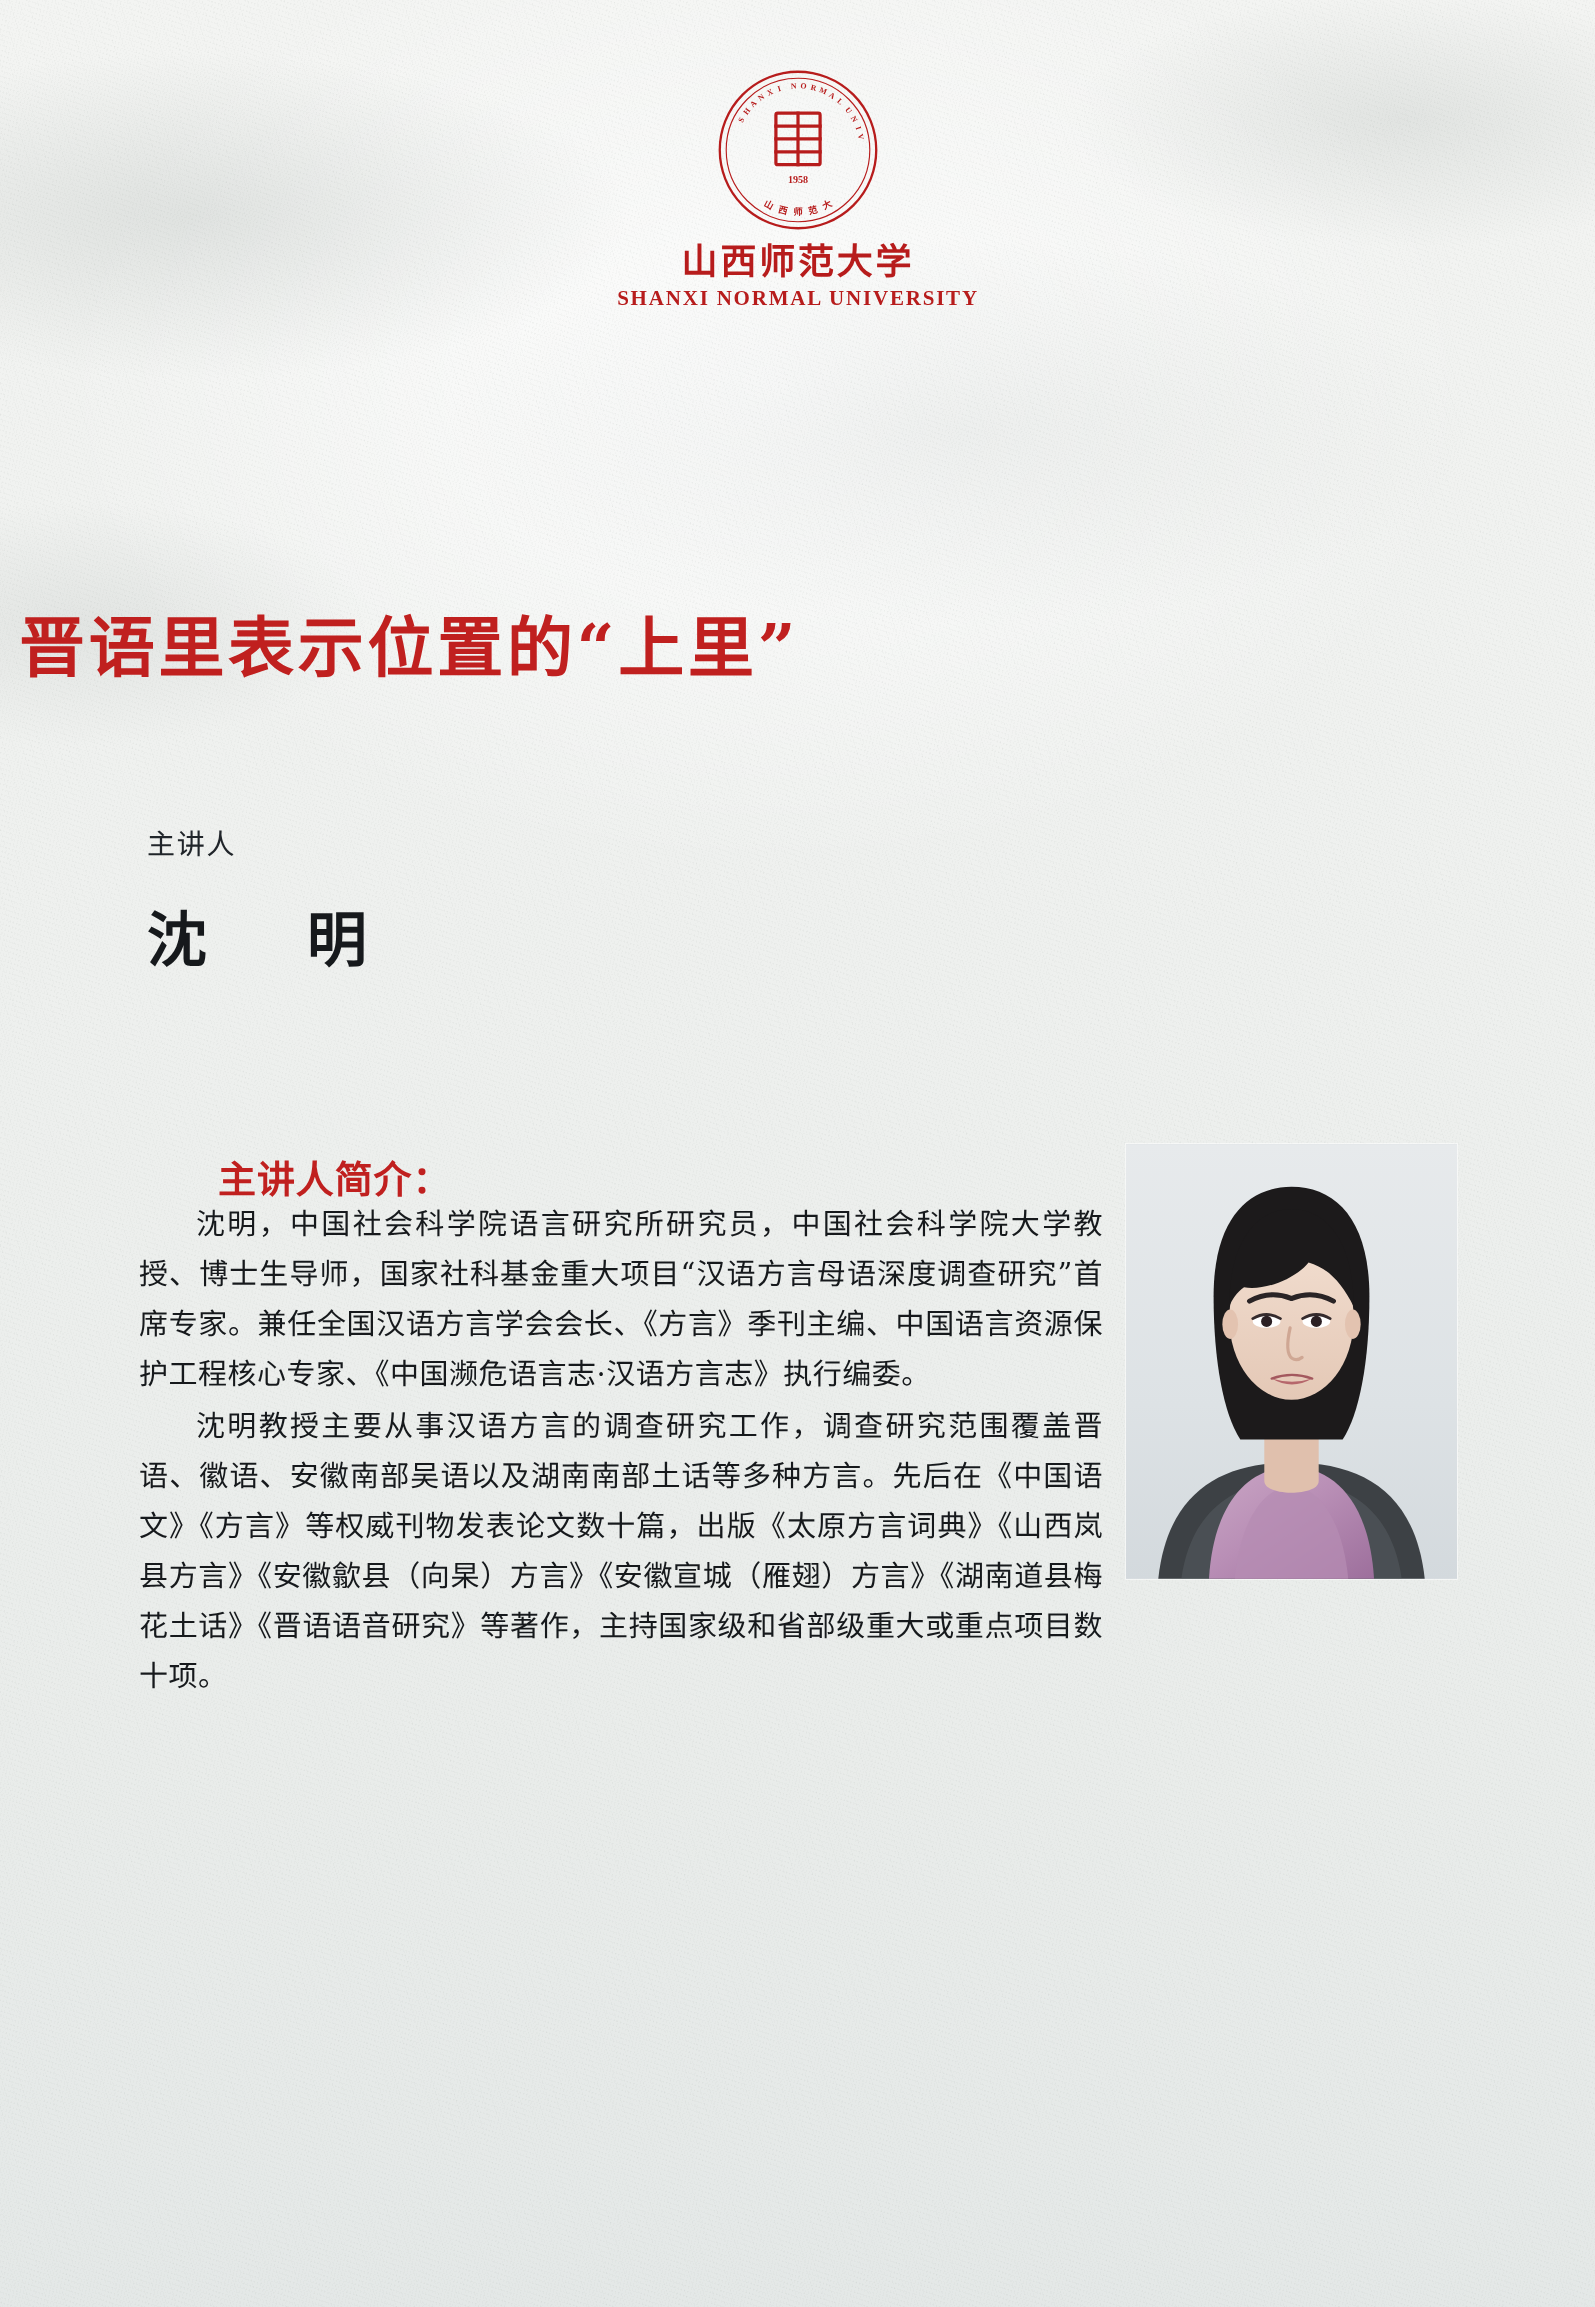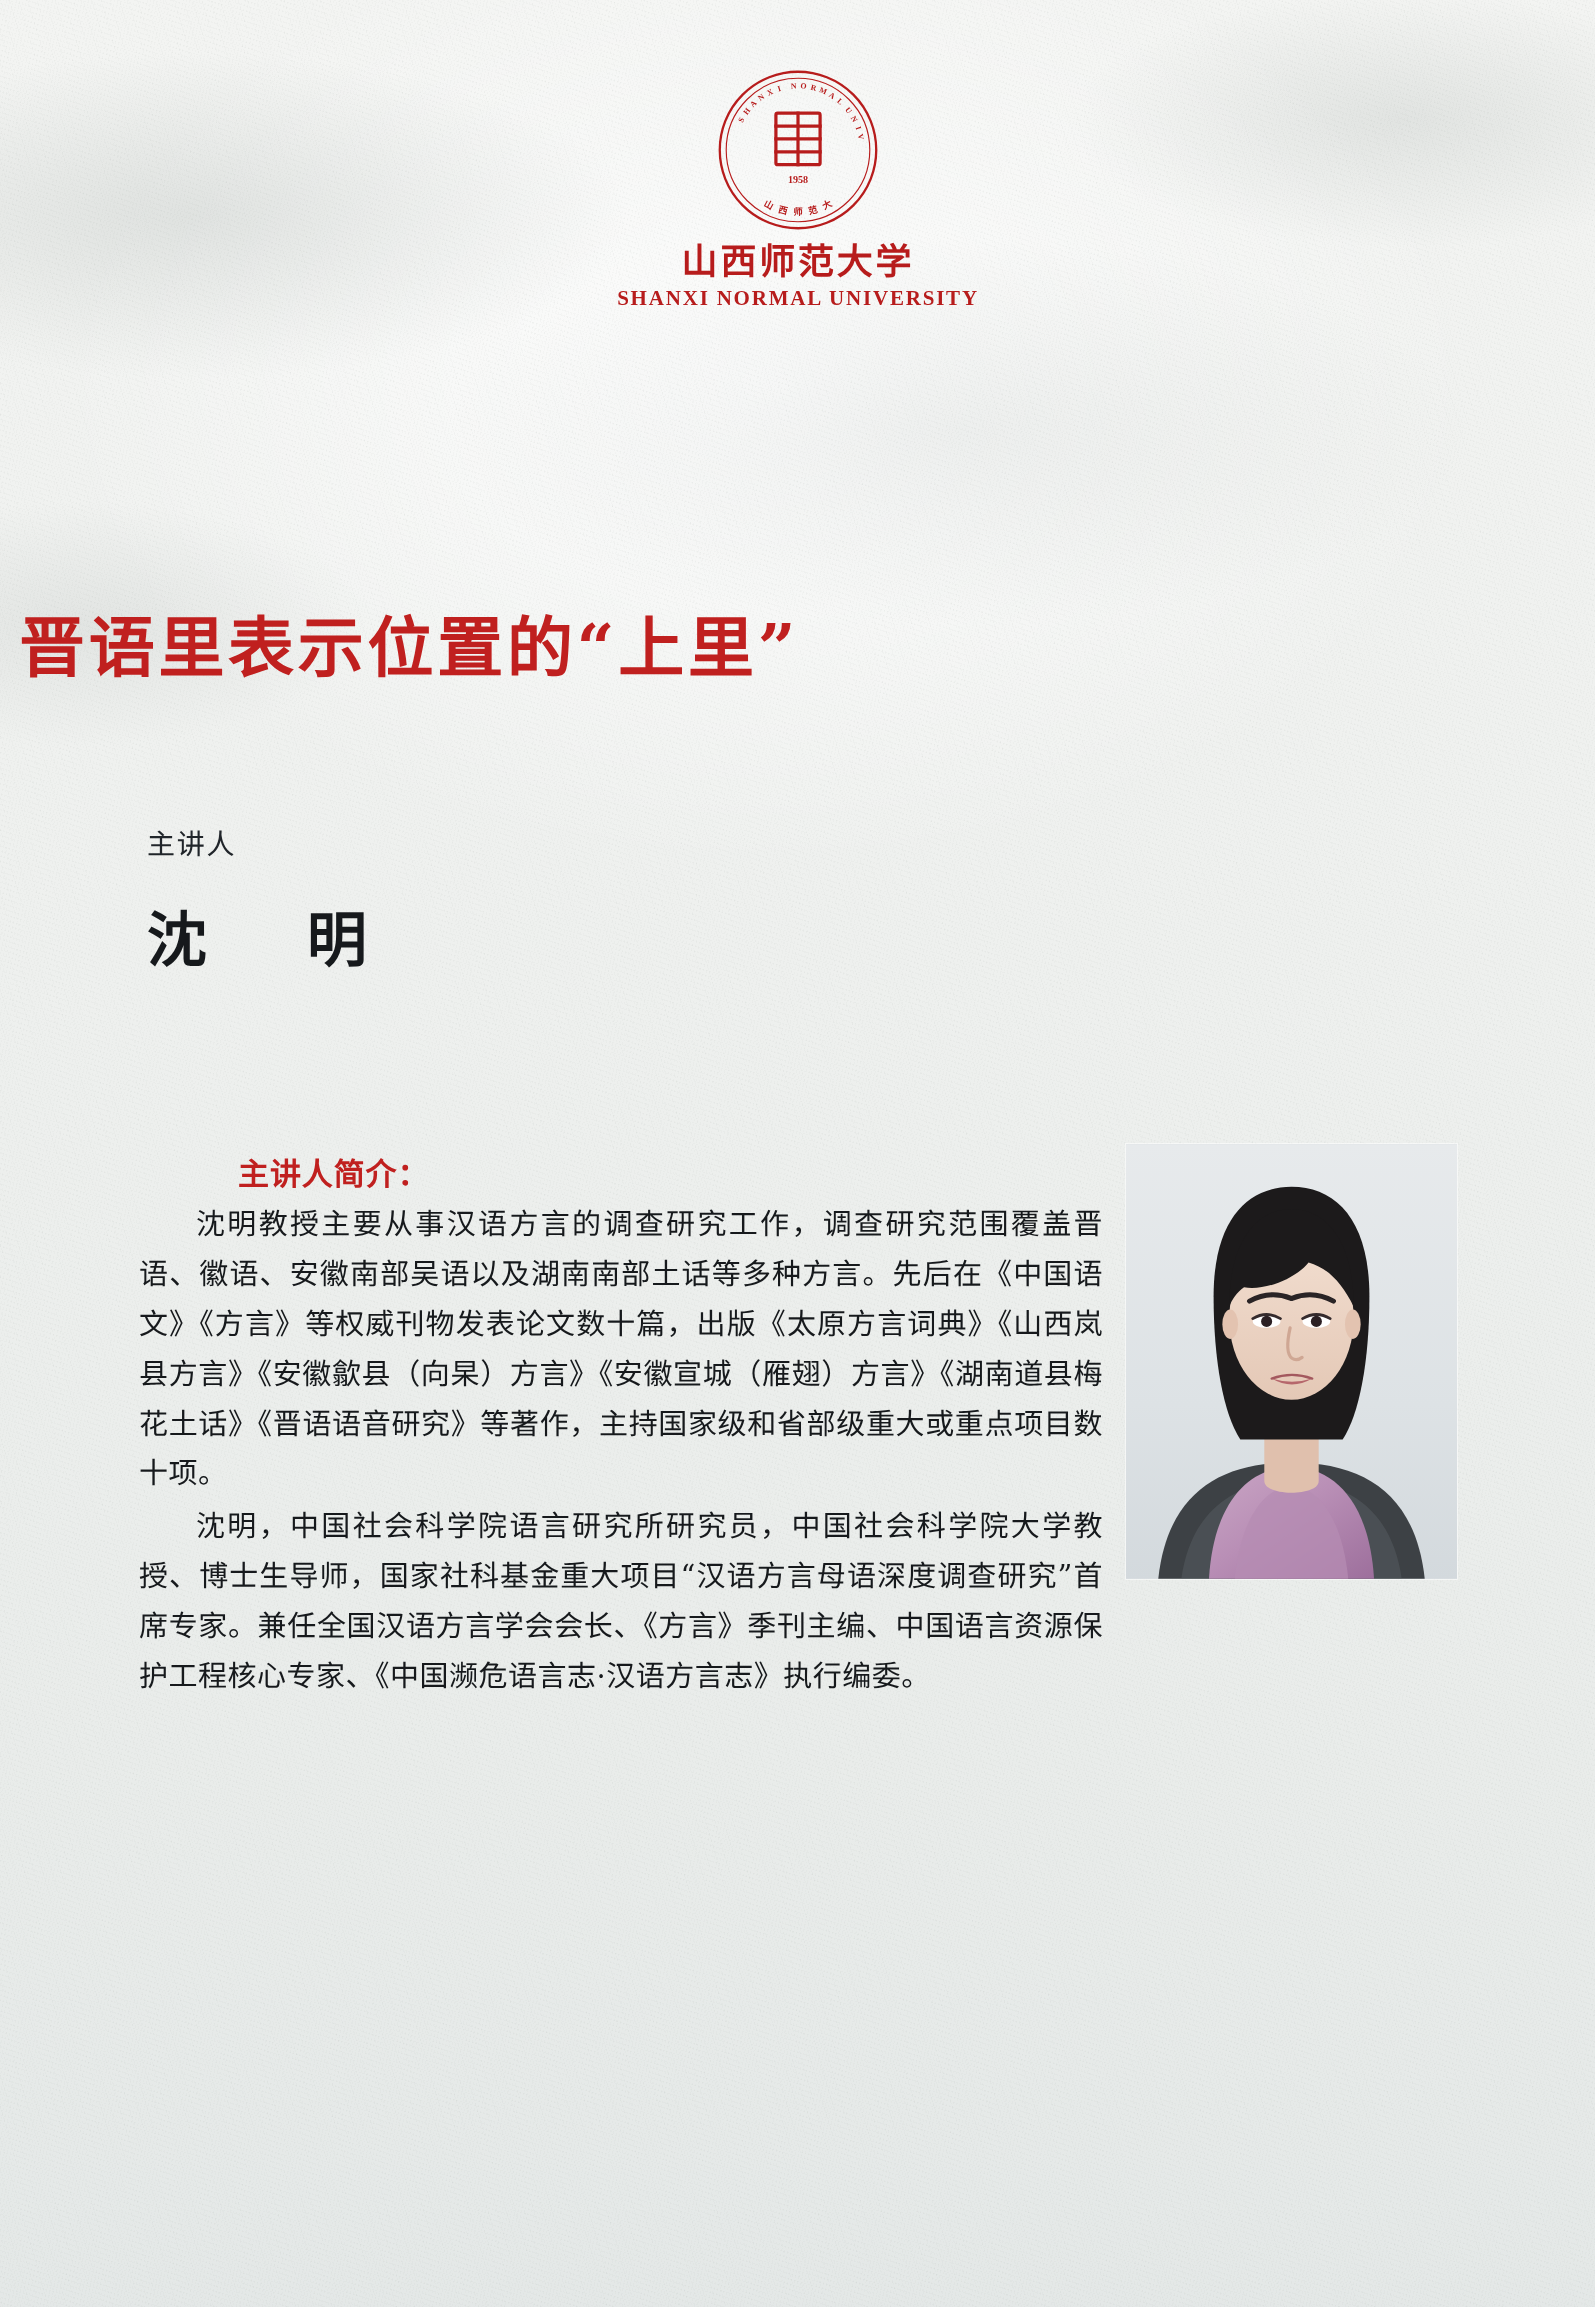--- a/index.html
+++ b/index.html
@@ -131,23 +131,23 @@
     font-size: 60px;
     font-weight: 700;
     color: #16191c;
     letter-spacing: 20px;
   }
 
   
   .bio-heading {
     position: absolute;
     top: 1149px;
-    left: 238px;
-    font-family: "DejaVu Serif", "Liberation Serif", serif;
-    font-size: 31px;
+    left: 218px;
+    font-family: "DejaVu Serif", "Liberation Serif", serif;
+    font-size: 38px;
     font-weight: 700;
     color: #c0201f;
     letter-spacing: 0.9px;
   }
 
   .photo-frame {
     position: absolute;
     top: 1144px;
     left: 1126px;
     width: 331px;
@@ -304,18 +304,18 @@
 
       <path d="M356 398 q-12 54 4 66 q10 7 22 -2" stroke="#cfa794" stroke-width="7" fill="none" stroke-linecap="round"></path>
 
       <path d="M316 508 q44 26 88 0 q-44 14 -88 0 Z" fill="#b6676c"></path>
       <path d="M316 508 q44 -16 88 0" stroke="#a3585e" stroke-width="5" fill="none" stroke-linecap="round"></path>
     </svg>
   </div>
 
   <div class="bio-body">
     <div class="float-photo-spacer"></div>
+    <p>沈明，中国社会科学院语言研究所研究员，中国社会科学院大学教授、博士生导师，国家社科基金重大项目“汉语方言母语深度调查研究”首席专家。兼任全国汉语方言学会会长、《方言》季刊主编、中国语言资源保护工程核心专家、《中国濒危语言志·汉语方言志》执行编委。</p>
     <p>沈明教授主要从事汉语方言的调查研究工作，调查研究范围覆盖晋语、徽语、安徽南部吴语以及湖南南部土话等多种方言。先后在《中国语文》《方言》等权威刊物发表论文数十篇，出版《太原方言词典》《山西岚县方言》《安徽歙县（向杲）方言》《安徽宣城（雁翅）方言》《湖南道县梅花土话》《晋语语音研究》等著作，主持国家级和省部级重大或重点项目数十项。</p>
-    <p>沈明，中国社会科学院语言研究所研究员，中国社会科学院大学教授、博士生导师，国家社科基金重大项目“汉语方言母语深度调查研究”首席专家。兼任全国汉语方言学会会长、《方言》季刊主编、中国语言资源保护工程核心专家、《中国濒危语言志·汉语方言志》执行编委。</p>
   </div>
 
 </div>
 
 
 </body></html>

